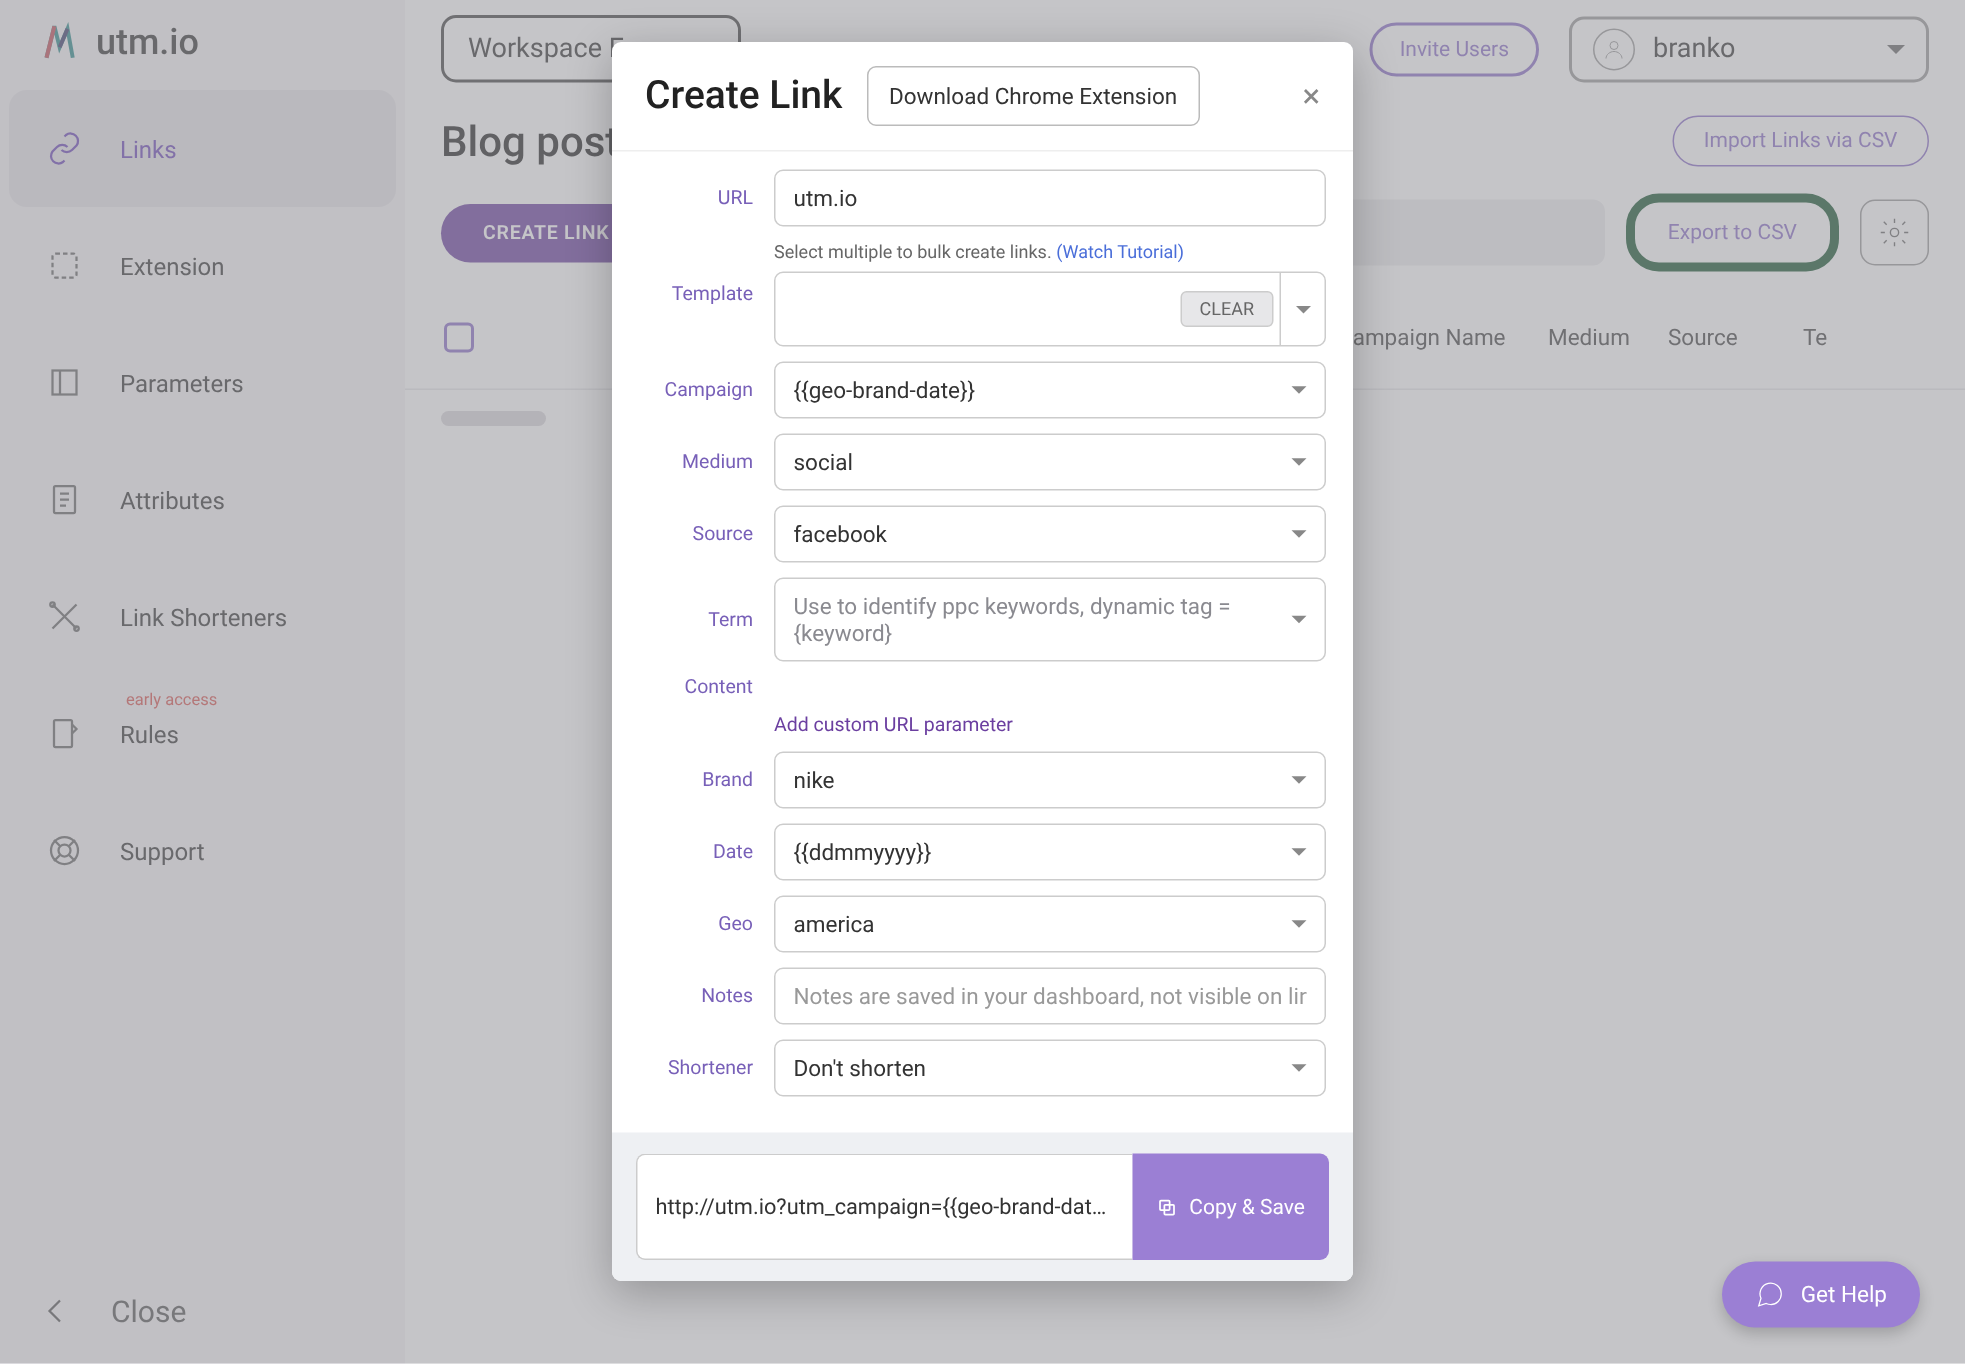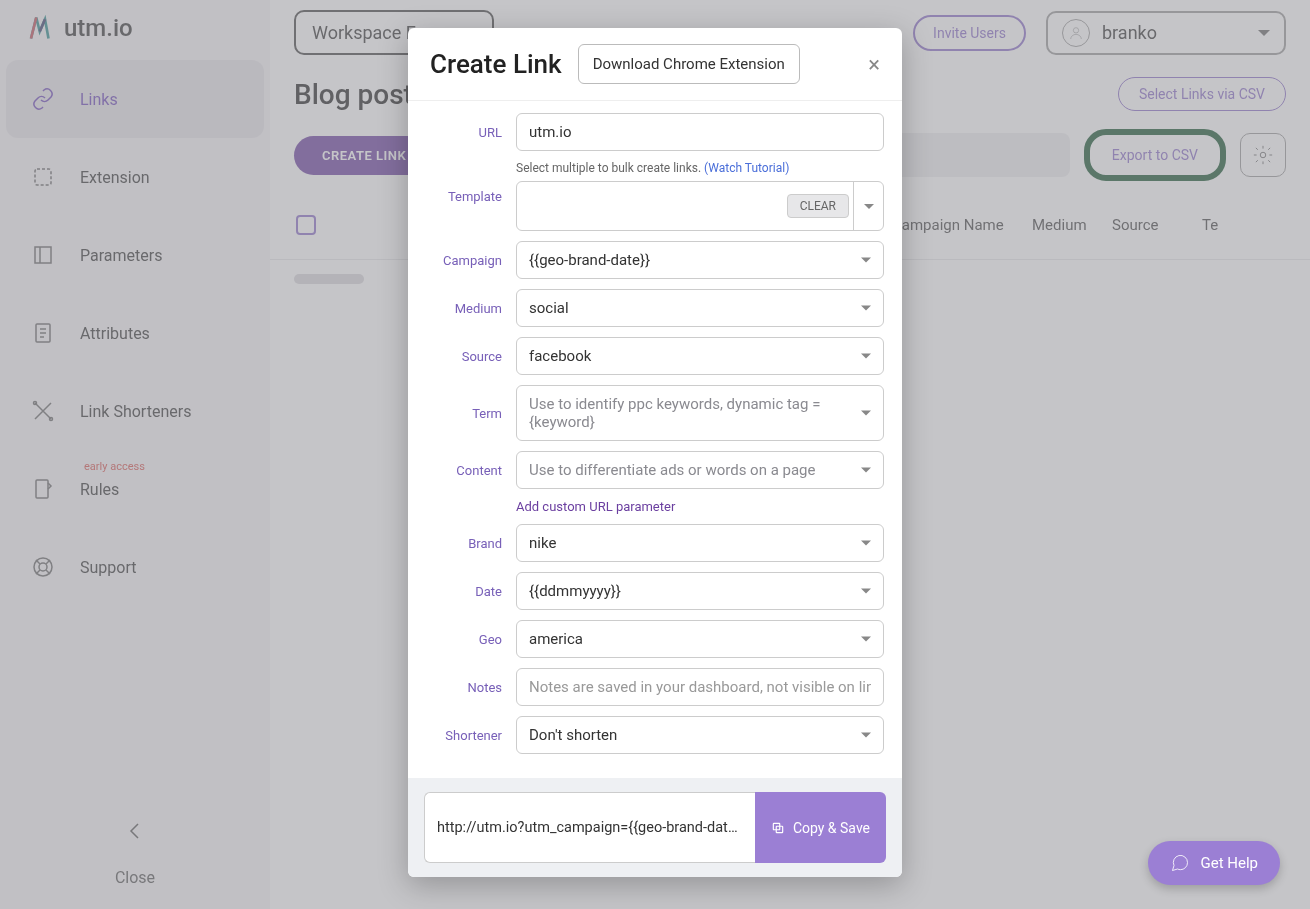--- a/index.html
+++ b/index.html
@@ -10,21 +10,21 @@
 .brand-logo { width: 28px; height: 28px; }
 .brand-name { font-size: 24px; font-weight: 500; color: #333; }
 .nav { display: flex; flex-direction: column; gap: 0; flex: 1; }
 .nav-item { display: flex; align-items: center; gap: 24px; padding: 26px 24px; color: #333; font-size: 16px; border-radius: 12px; margin: 0 6px; position: relative; }
 .nav-item.active { background: #e7e4e9; color: #6b46b8; }
 .nav-item.active .nav-icon svg { stroke: #6b46b8; }
 .nav-icon { width: 26px; height: 26px; display: flex; align-items: center; justify-content: center; }
 .nav-icon svg { width: 24px; height: 24px; stroke: #666; fill: none; stroke-width: 1.5; }
 .nav-label { flex: 1; }
 .early-access { position: absolute; color: #d9534f; font-size: 11px; top: 10px; left: 78px; }
-.close-item { display: flex; align-items: center; gap: 24px; padding: 22px 24px; color: #555; font-size: 16px; margin-top: auto; flex-direction: column; }
+.close-item { display: flex; align-items: center; gap: 24px; padding: 22px 24px; color: #555; font-size: 20px; margin-top: auto; }
 .close-item .nav-icon svg { stroke: #555; }
 
 .main { flex: 1; background: #fff; display: flex; flex-direction: column; }
 .topbar { display: flex; align-items: center; gap: 20px; padding: 10px 24px; }
 .wsselect { border: 2px solid #444; border-radius: 10px; padding: 10px 16px; font-size: 18px; color: #333; width: 200px; }
 .outline-btn { border: 2px solid #8a6ec8; color: #8a6ec8; background: transparent; border-radius: 24px; padding: 8px 18px; font-size: 14px; }
 .spacer { flex: 1; }
 .user-select { border: 2px solid #999; border-radius: 10px; padding: 6px 14px; display: flex; align-items: center; gap: 12px; width: 240px; }
 .avatar-icon { width: 28px; height: 28px; border: 1.5px solid #999; border-radius: 50%; display: flex; align-items: center; justify-content: center; }
 .avatar-icon svg { width: 16px; height: 16px; stroke: #999; fill: none; }
@@ -195,21 +195,21 @@
               <path d="M4 21c0-4 4-7 8-7s8 3 8 7"></path>
             </svg>
           </span>
         <span class="user-name">branko</span>
         <span class="chev"></span>
       </div>
     </div>
 
     <div class="page-header">
       <div class="page-title">Blog post A</div>
-      <button class="import-btn">Select Links via CSV</button>
+      <button class="import-btn">Import Links via CSV</button>
     </div>
 
     <div class="controls-row">
       <button class="create-link-btn">CREATE LINK</button>
       <div class="search-bar"></div>
       <button class="export-btn">Export to CSV</button>
       <button class="gear-btn">
         <svg viewBox="0 0 24 24">
             <circle cx="12" cy="12" r="3"></circle>
             <path d="M12 2v3M12 19v3M4.2 4.2l2.1 2.1M17.7 17.7l2.1 2.1M2 12h3M19 12h3M4.2 19.8l2.1-2.1M17.7 6.3l2.1-2.1"></path>
@@ -297,23 +297,20 @@
 
       <div class="form-row">
         <div class="form-label">Term</div>
         <div class="form-field">
             <div class="select-box placeholder"><span>Use to identify ppc keywords, dynamic tag = {keyword}</span><span class="select-arrow"></span></div>
           </div>
       </div>
 
       <div class="form-row">
         <div class="form-label">Content</div>
-        <div class="form-field">
-            <div class="select-box placeholder"><span>Use to differentiate ads or words on a page</span><span class="select-arrow"></span></div>
-          </div>
       </div>
 
       <div class="add-custom">Add custom URL parameter</div>
 
       <div class="form-row">
         <div class="form-label">brand</div>
         <div class="form-field">
             <div class="select-box"><span>nike</span><span class="select-arrow"></span></div>
           </div>
       </div>

